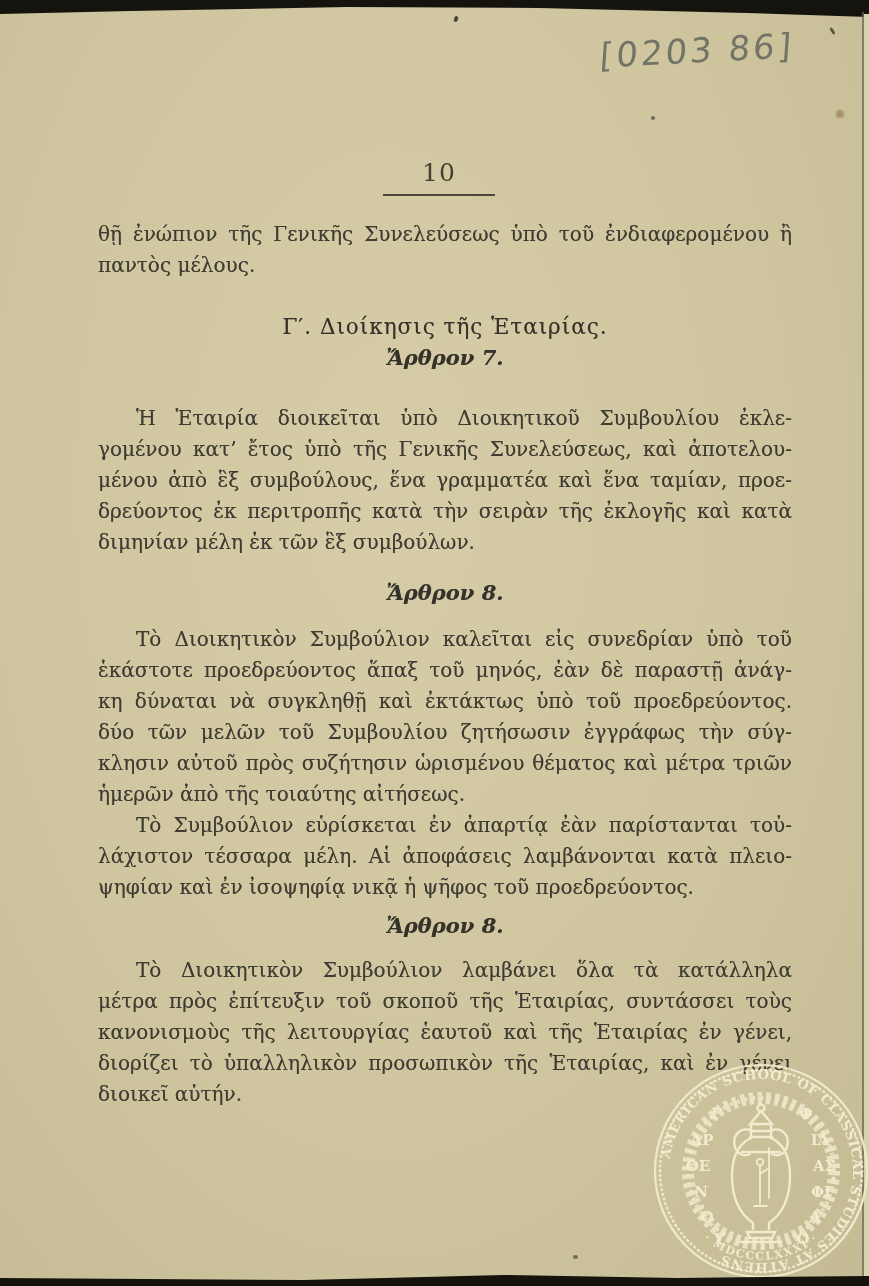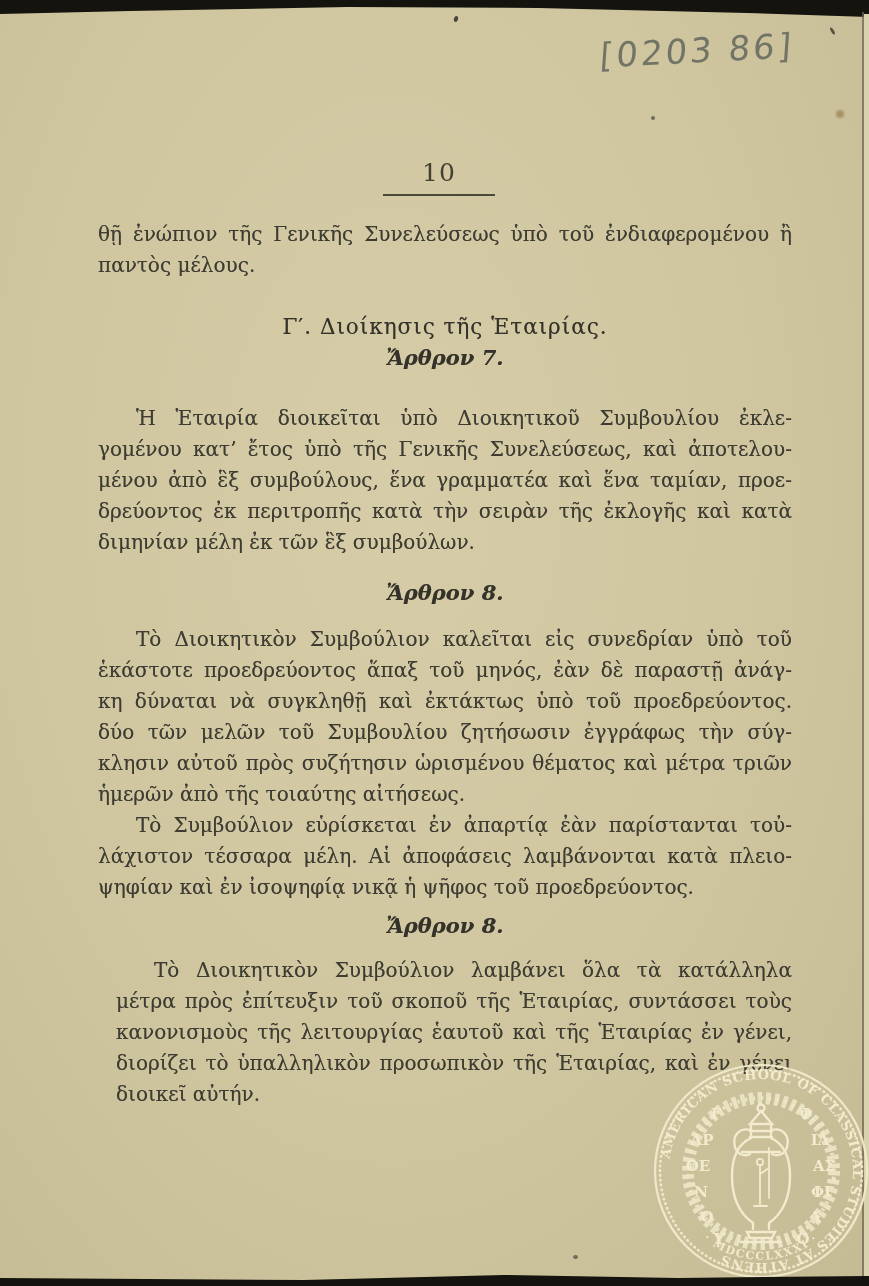--- a/index.html
+++ b/index.html
@@ -37,21 +37,21 @@
   .section-heading{margin-top:30px;height:32px;line-height:32px;text-align:center;
     font-weight:normal;font-size:21.5px;letter-spacing:1px;color:#34322a;}
   .article-heading{height:30px;line-height:30px;text-align:center;
     font-weight:bold;font-style:italic;font-size:21px;color:#34322a;}
   .ah-7{}
   .ah-8{margin-top:20px;}
   .ah-9{margin-top:8px;}
   .para{margin-top:16px;}
   .para.tight{margin-top:0;}
   .para.p7{margin-top:30px;}
-  .para.p9{margin-top:14px;margin-left:18px;}
+  .para.p9{margin-top:14px;}
 
   
   .speck{position:absolute;border-radius:50%;}
   .sp1{left:454px;top:16px;width:4px;height:6px;background:#4a463a;transform:rotate(20deg);}
   .sp2{left:831px;top:27px;width:3px;height:8px;background:#5a5342;transform:rotate(-30deg);}
   .sp3{left:836px;top:110px;width:8px;height:8px;background:#8a6b3a;opacity:.55;filter:blur(1px);}
   .sp4{left:651px;top:116px;width:4px;height:4px;background:#55584d;opacity:.8;}
   .sp5{left:573px;top:1255px;width:5px;height:4px;background:#4a463a;opacity:.7;}
 
   .seal{position:absolute;left:646px;top:1056px;width:230px;height:230px;}

